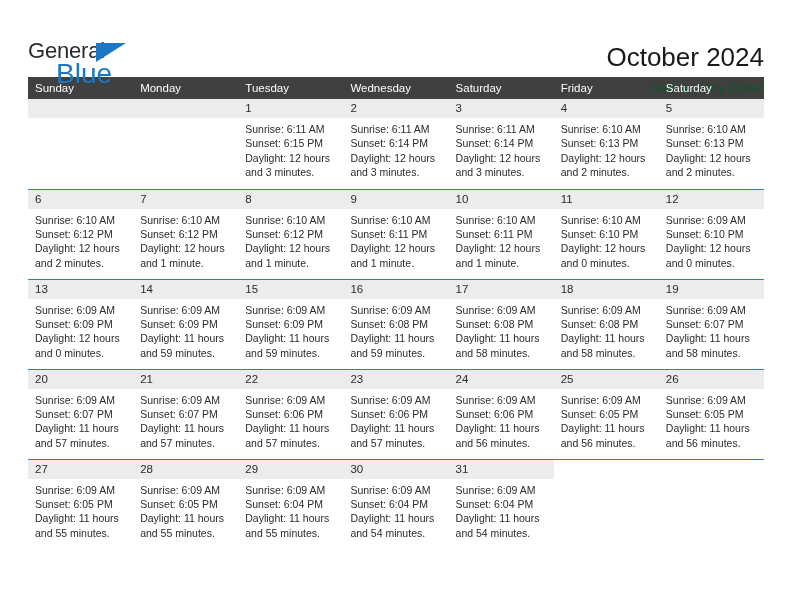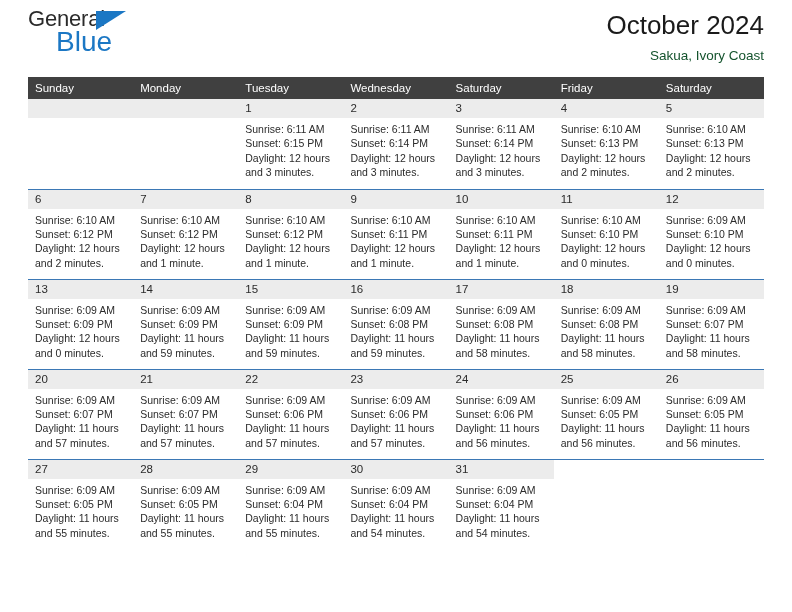--- a/index.html
+++ b/index.html
@@ -16,21 +16,21 @@
     position: relative;
     padding: 0 28px;
   }
 
   
   .masthead {
     display: flex;
     justify-content: space-between;
     align-items: flex-start;
     height: 73px;
-    padding-top: 8px;
+    padding-top: 40px;
   }
   .logo {
     position: relative;
     width: 120px;
     height: 46px;
   }
   .logo-general {
     font-size: 22px;
     letter-spacing: -0.2px;
     color: #2b2b2b;

